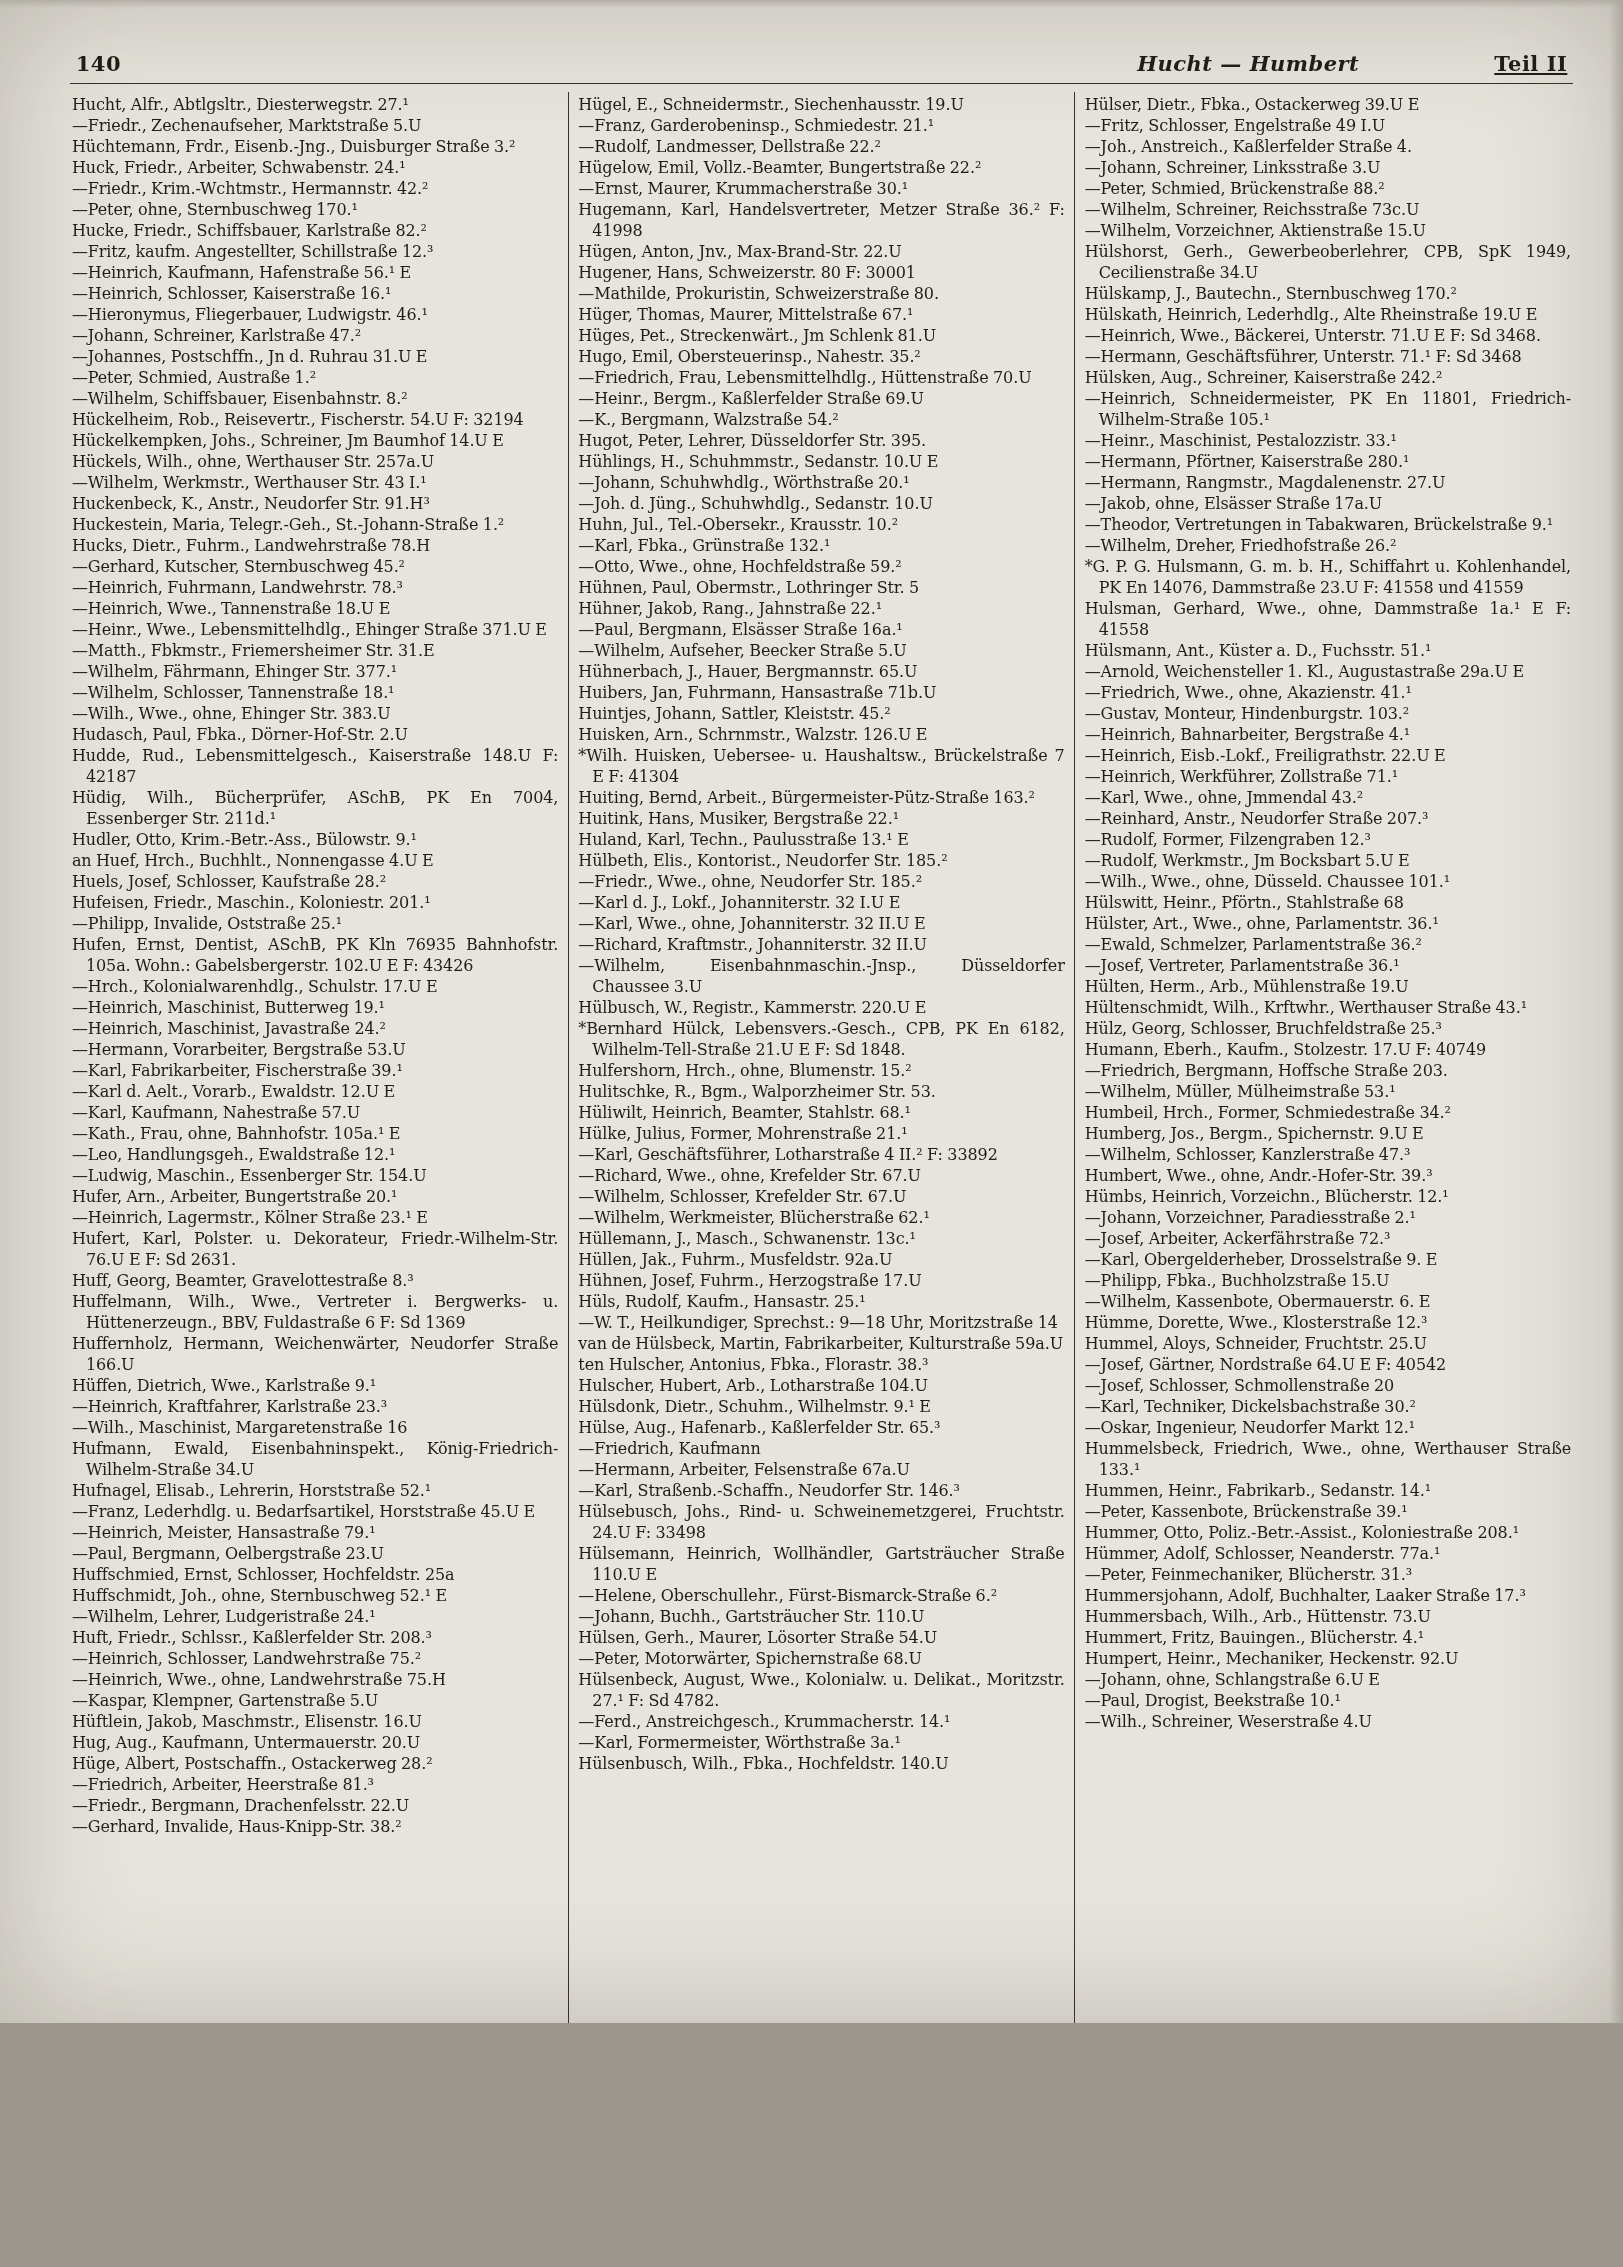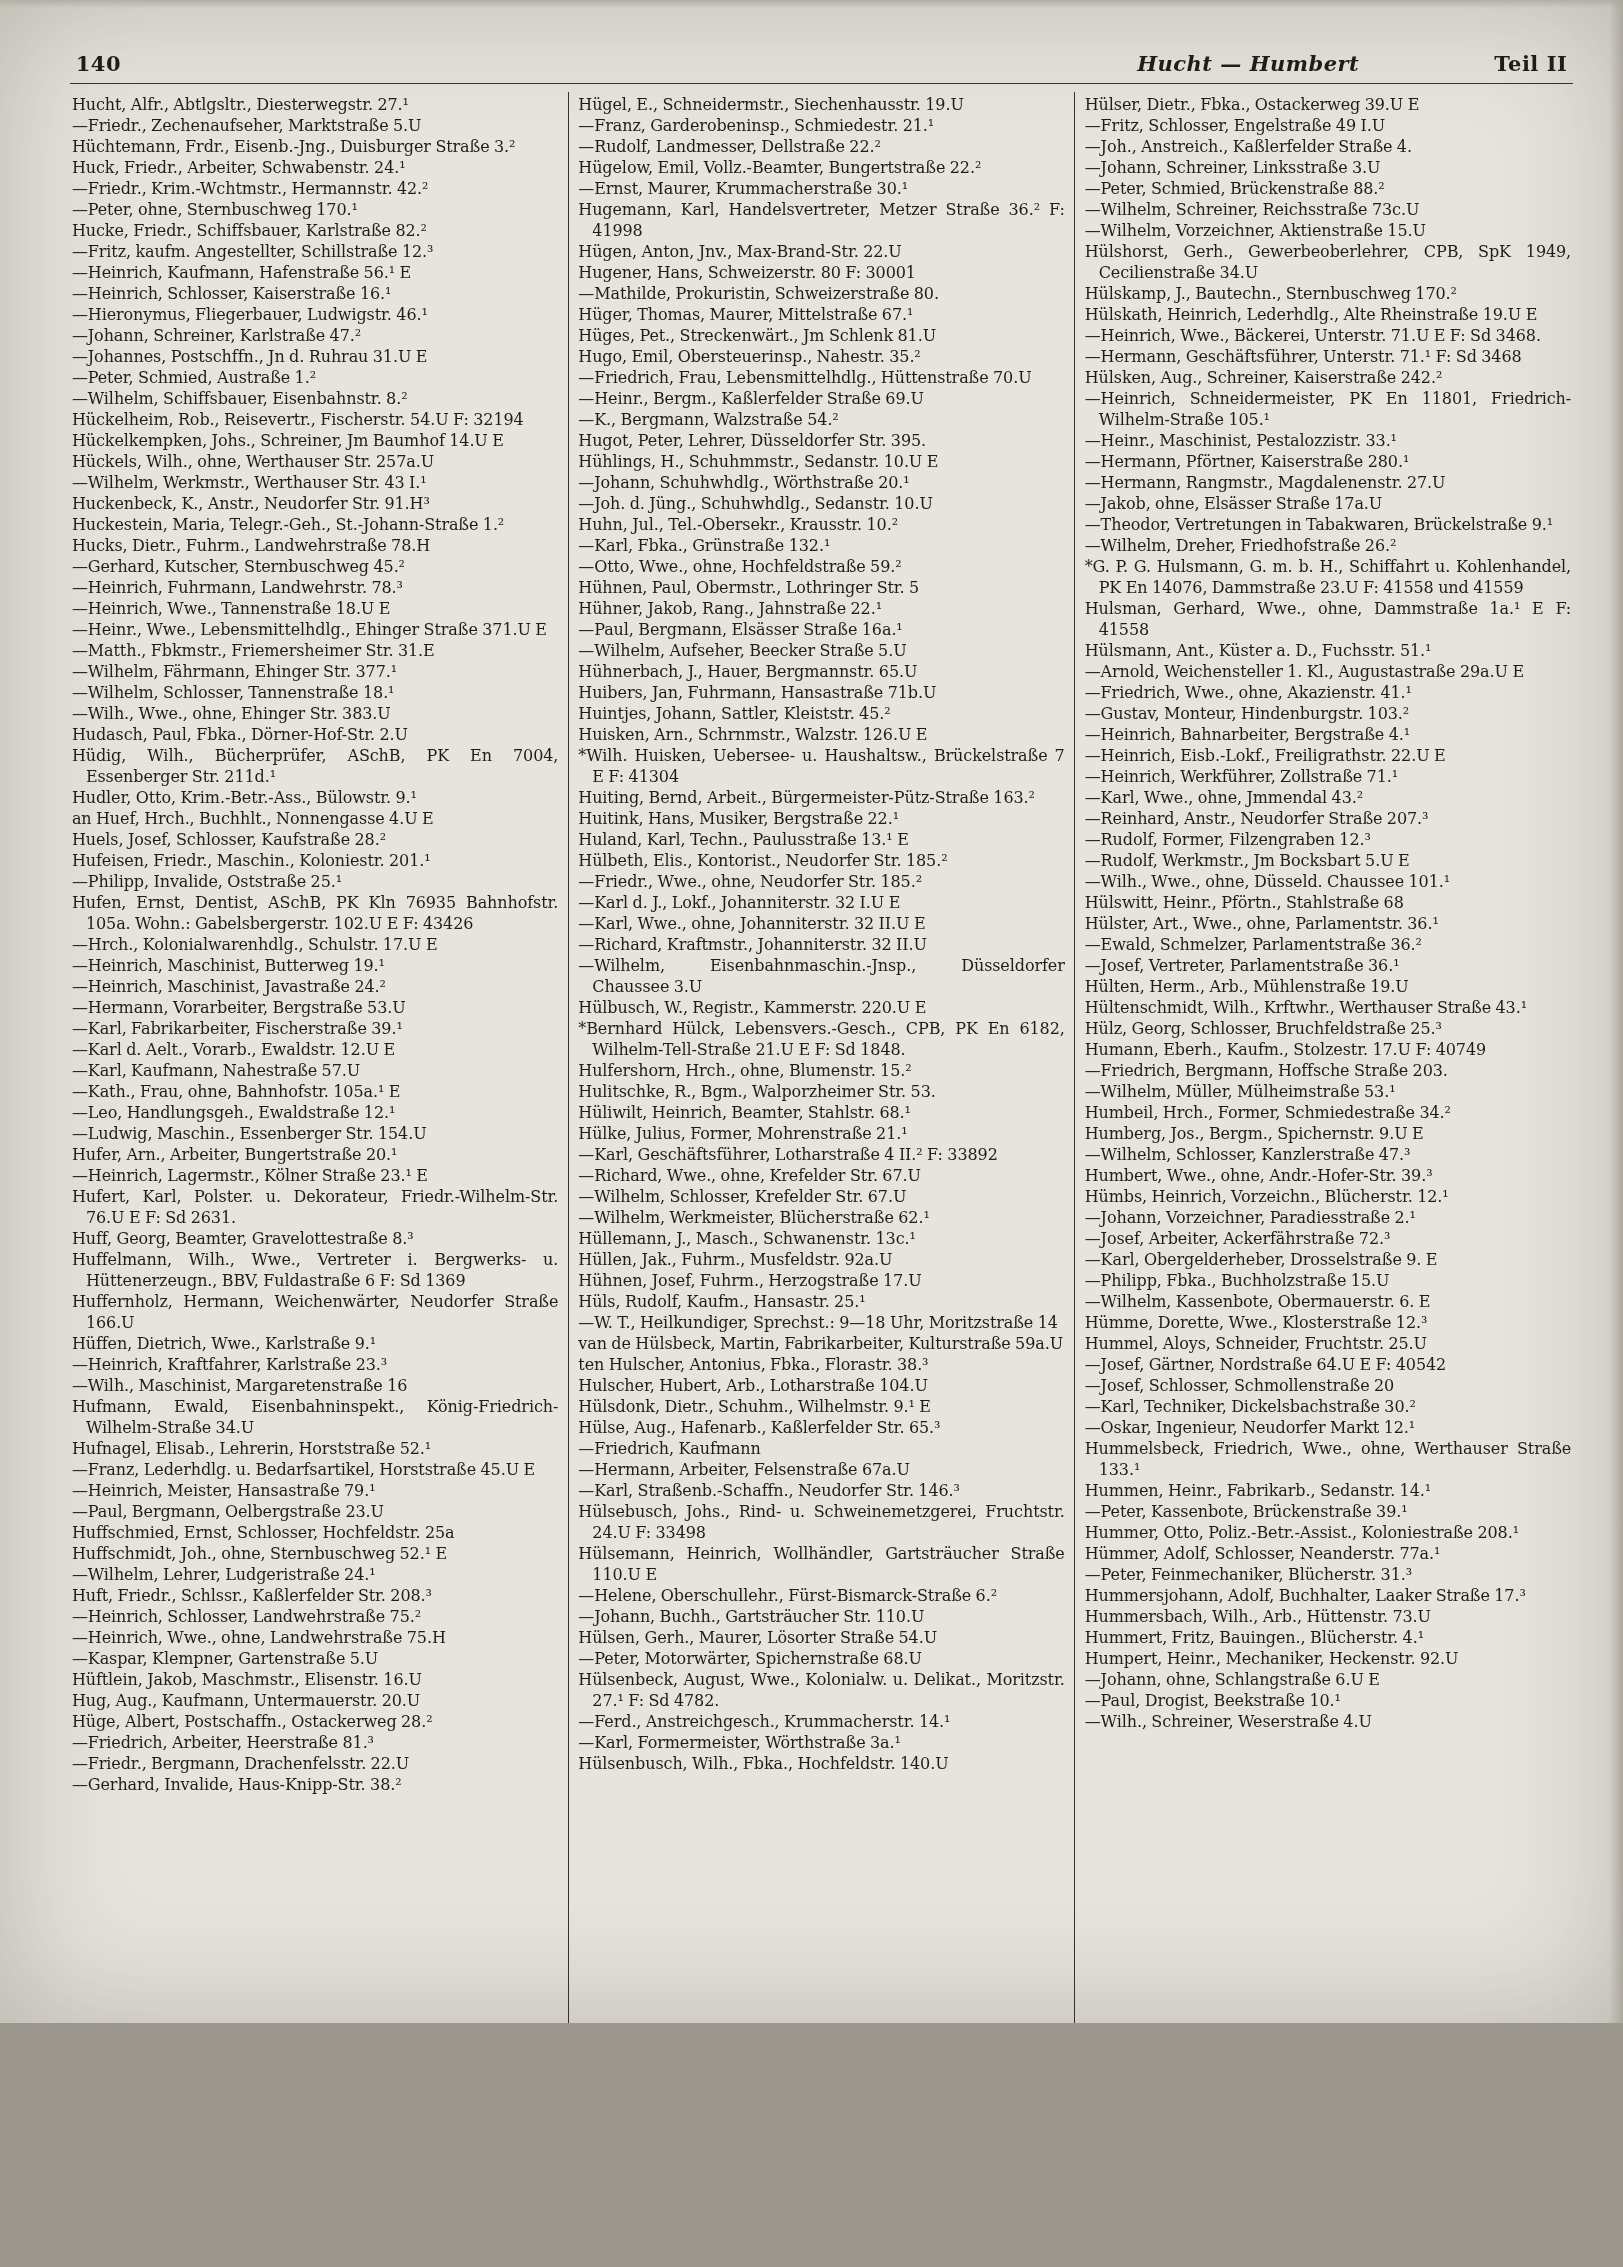--- a/index.html
+++ b/index.html
@@ -41,21 +41,21 @@
     display: flex;
     align-items: baseline;
     font-weight: bold;
     font-size: 21px;
     letter-spacing: 0.5px;
     padding: 0 5.7px 6.6px 5.7px;
     border-bottom: 1.4px solid #37312a;
   }
   .header .pnum   { width: 208px; }
   .header .ptitle { flex: 1 1 auto; text-align: right; font-style: italic; }
-  .header .ppart  { width: 208px; text-align: right; }
+  .header .ppart  { width: 208px; text-align: right; text-decoration: underline; }
   .cols {
     display: flex;
     margin-top: 8.5px;
     height: 2153px;
     overflow: hidden;
     justify-content: flex-end;
   }
   .col {
     flex: 1 1 0;
     min-width: 0;
@@ -117,20 +117,21 @@
           <p class="entry">Hucks, Dietr., Fuhrm., Landwehrstraße 78.H</p>
           <p class="entry">—Gerhard, Kutscher, Sternbuschweg 45.²</p>
           <p class="entry">—Heinrich, Fuhrmann, Landwehrstr. 78.³</p>
           <p class="entry">—Heinrich, Wwe., Tannenstraße 18.U E</p>
           <p class="entry">—Heinr., Wwe., Lebensmittelhdlg., Ehinger Straße 371.U E</p>
           <p class="entry">—Matth., Fbkmstr., Friemersheimer Str. 31.E</p>
           <p class="entry">—Wilhelm, Fährmann, Ehinger Str. 377.¹</p>
           <p class="entry">—Wilhelm, Schlosser, Tannenstraße 18.¹</p>
           <p class="entry">—Wilh., Wwe., ohne, Ehinger Str. 383.U</p>
           <p class="entry">Hudasch, Paul, Fbka., Dörner-Hof-Str. 2.U</p>
+          <p class="entry">Hudde, Rud., Lebensmittelgesch., Kaiserstraße 148.U F: 42187</p>
           <p class="entry">Hüdig, Wilh., Bücherprüfer, ASchB, PK En 7004, Essenberger Str. 211d.¹</p>
           <p class="entry">Hudler, Otto, Krim.-Betr.-Ass., Bülowstr. 9.¹</p>
           <p class="entry">an Huef, Hrch., Buchhlt., Nonnengasse 4.U E</p>
           <p class="entry">Huels, Josef, Schlosser, Kaufstraße 28.²</p>
           <p class="entry">Hufeisen, Friedr., Maschin., Koloniestr. 201.¹</p>
           <p class="entry">—Philipp, Invalide, Oststraße 25.¹</p>
           <p class="entry">Hufen, Ernst, Dentist, ASchB, PK Kln 76935 Bahnhofstr. 105a. Wohn.: Gabelsbergerstr. 102.U E F: 43426</p>
           <p class="entry">—Hrch., Kolonialwarenhdlg., Schulstr. 17.U E</p>
           <p class="entry">—Heinrich, Maschinist, Butterweg 19.¹</p>
           <p class="entry">—Heinrich, Maschinist, Javastraße 24.²</p>

